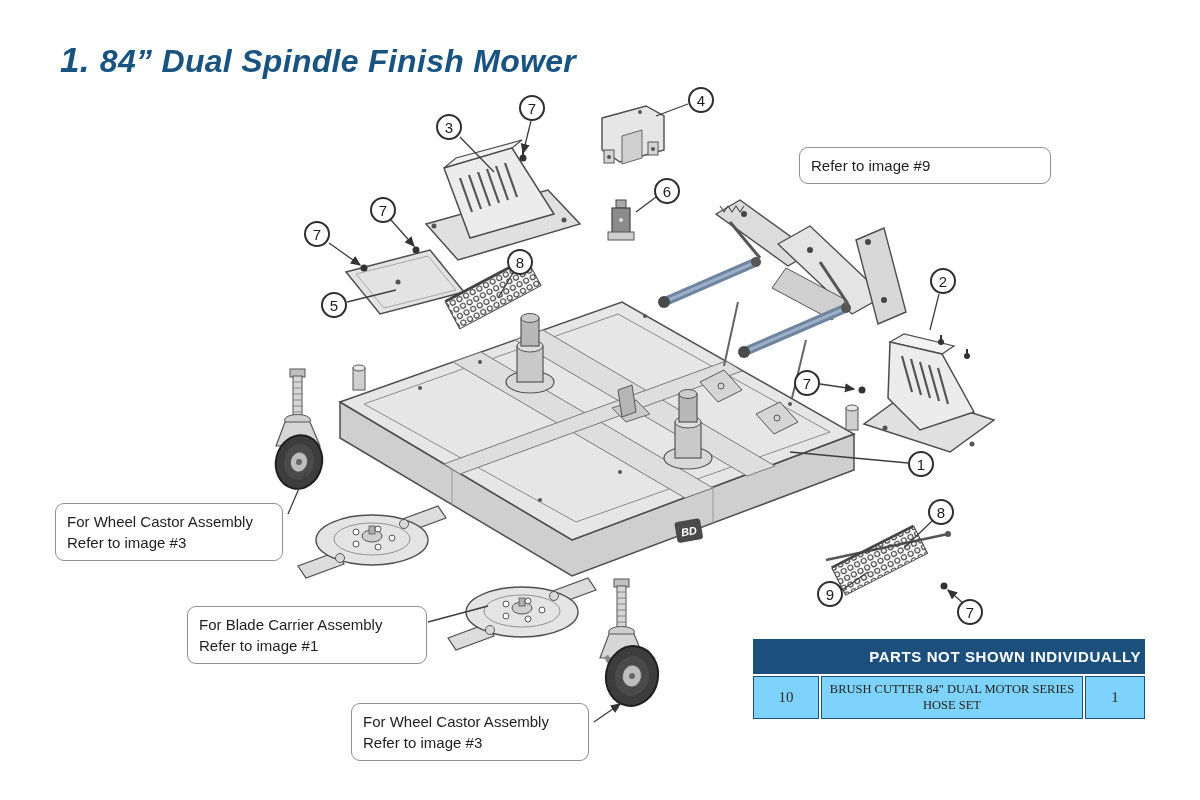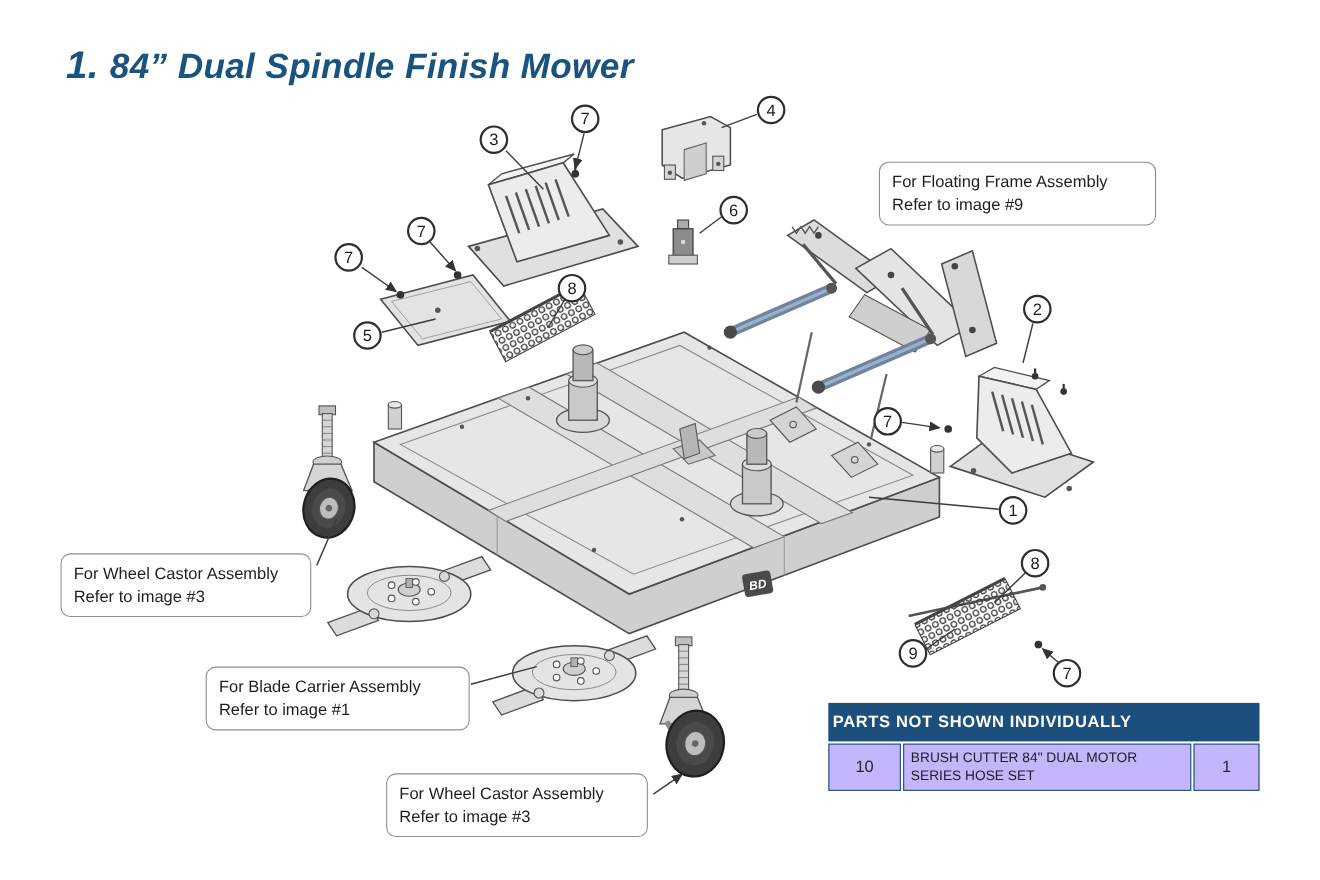--- a/index.html
+++ b/index.html
@@ -31,32 +31,32 @@
     color:#1e1e1e;
   }
   .note span { display:block; }
 
   .ptable {
     position:absolute; left:753px; top:639px; width:392px;
     display:grid; gap:2px; background:#fff;
   }
   .ptable .t-title {
     background:var(--accent,#1d4f7d); color:#fff; font-weight:bold;
-    font-size:15px; letter-spacing:.6px; text-align:left; padding:9px 4px;
+    font-size:15px; letter-spacing:.6px; text-align:right; padding:9px 4px;
   }
   .t-head, .t-row { display:grid; grid-template-columns:66px 1fr 60px; gap:2px; }
   .t-head > div {
     background:var(--accent,#1d4f7d); color:#fff; font-weight:bold;
     font-size:14px; letter-spacing:.4px; display:flex; align-items:center;
     justify-content:center; padding:7px 2px;
   }
   .t-row > div {
-    border:1.5px solid var(--accent,#1d4f7d); background:#c4b5fd;
+    border:1.5px solid var(--accent,#1d4f7d); background:#7dd3fc;
     display:flex; align-items:center; justify-content:center;
-    padding:4px 6px; min-height:42px;
+    text-align:center; padding:4px 6px; min-height:42px;font-family:Liberation Serif, serif;
   }
   .t-row .c-item, .t-row .c-qty { font-size:15px; color:#2a2a2a; }
   .t-row .c-desc { font-size:12.5px; color:#222; line-height:1.3; }
 </style>
 </head>
 <body>
 
 <div class="stage">
 
   <svg class="illus" width="1200" height="800" viewBox="0 0 1200 800">
@@ -313,21 +313,20 @@
   <div class="balloon" style="left:507px;top:249px">8</div>
   <div class="balloon" style="left:321px;top:292px">5</div>
   <div class="balloon" style="left:930px;top:268px">2</div>
   <div class="balloon" style="left:794px;top:370px">7</div>
   <div class="balloon" style="left:908px;top:451px">1</div>
   <div class="balloon" style="left:928px;top:499px">8</div>
   <div class="balloon" style="left:817px;top:581px">9</div>
   <div class="balloon" style="left:957px;top:599px">7</div>
 
   <div class="note" style="left:799px;top:147px;width:252px">
-    <span>For Floating Frame Assembly</span>
     <span>Refer to image #9</span>
   </div>
   <div class="note" style="left:55px;top:503px;width:228px">
     <span>For Wheel Castor Assembly</span>
     <span>Refer to image #3</span>
   </div>
   <div class="note" style="left:187px;top:606px;width:240px">
     <span>For Blade Carrier Assembly</span>
     <span>Refer to image #1</span>
   </div>

